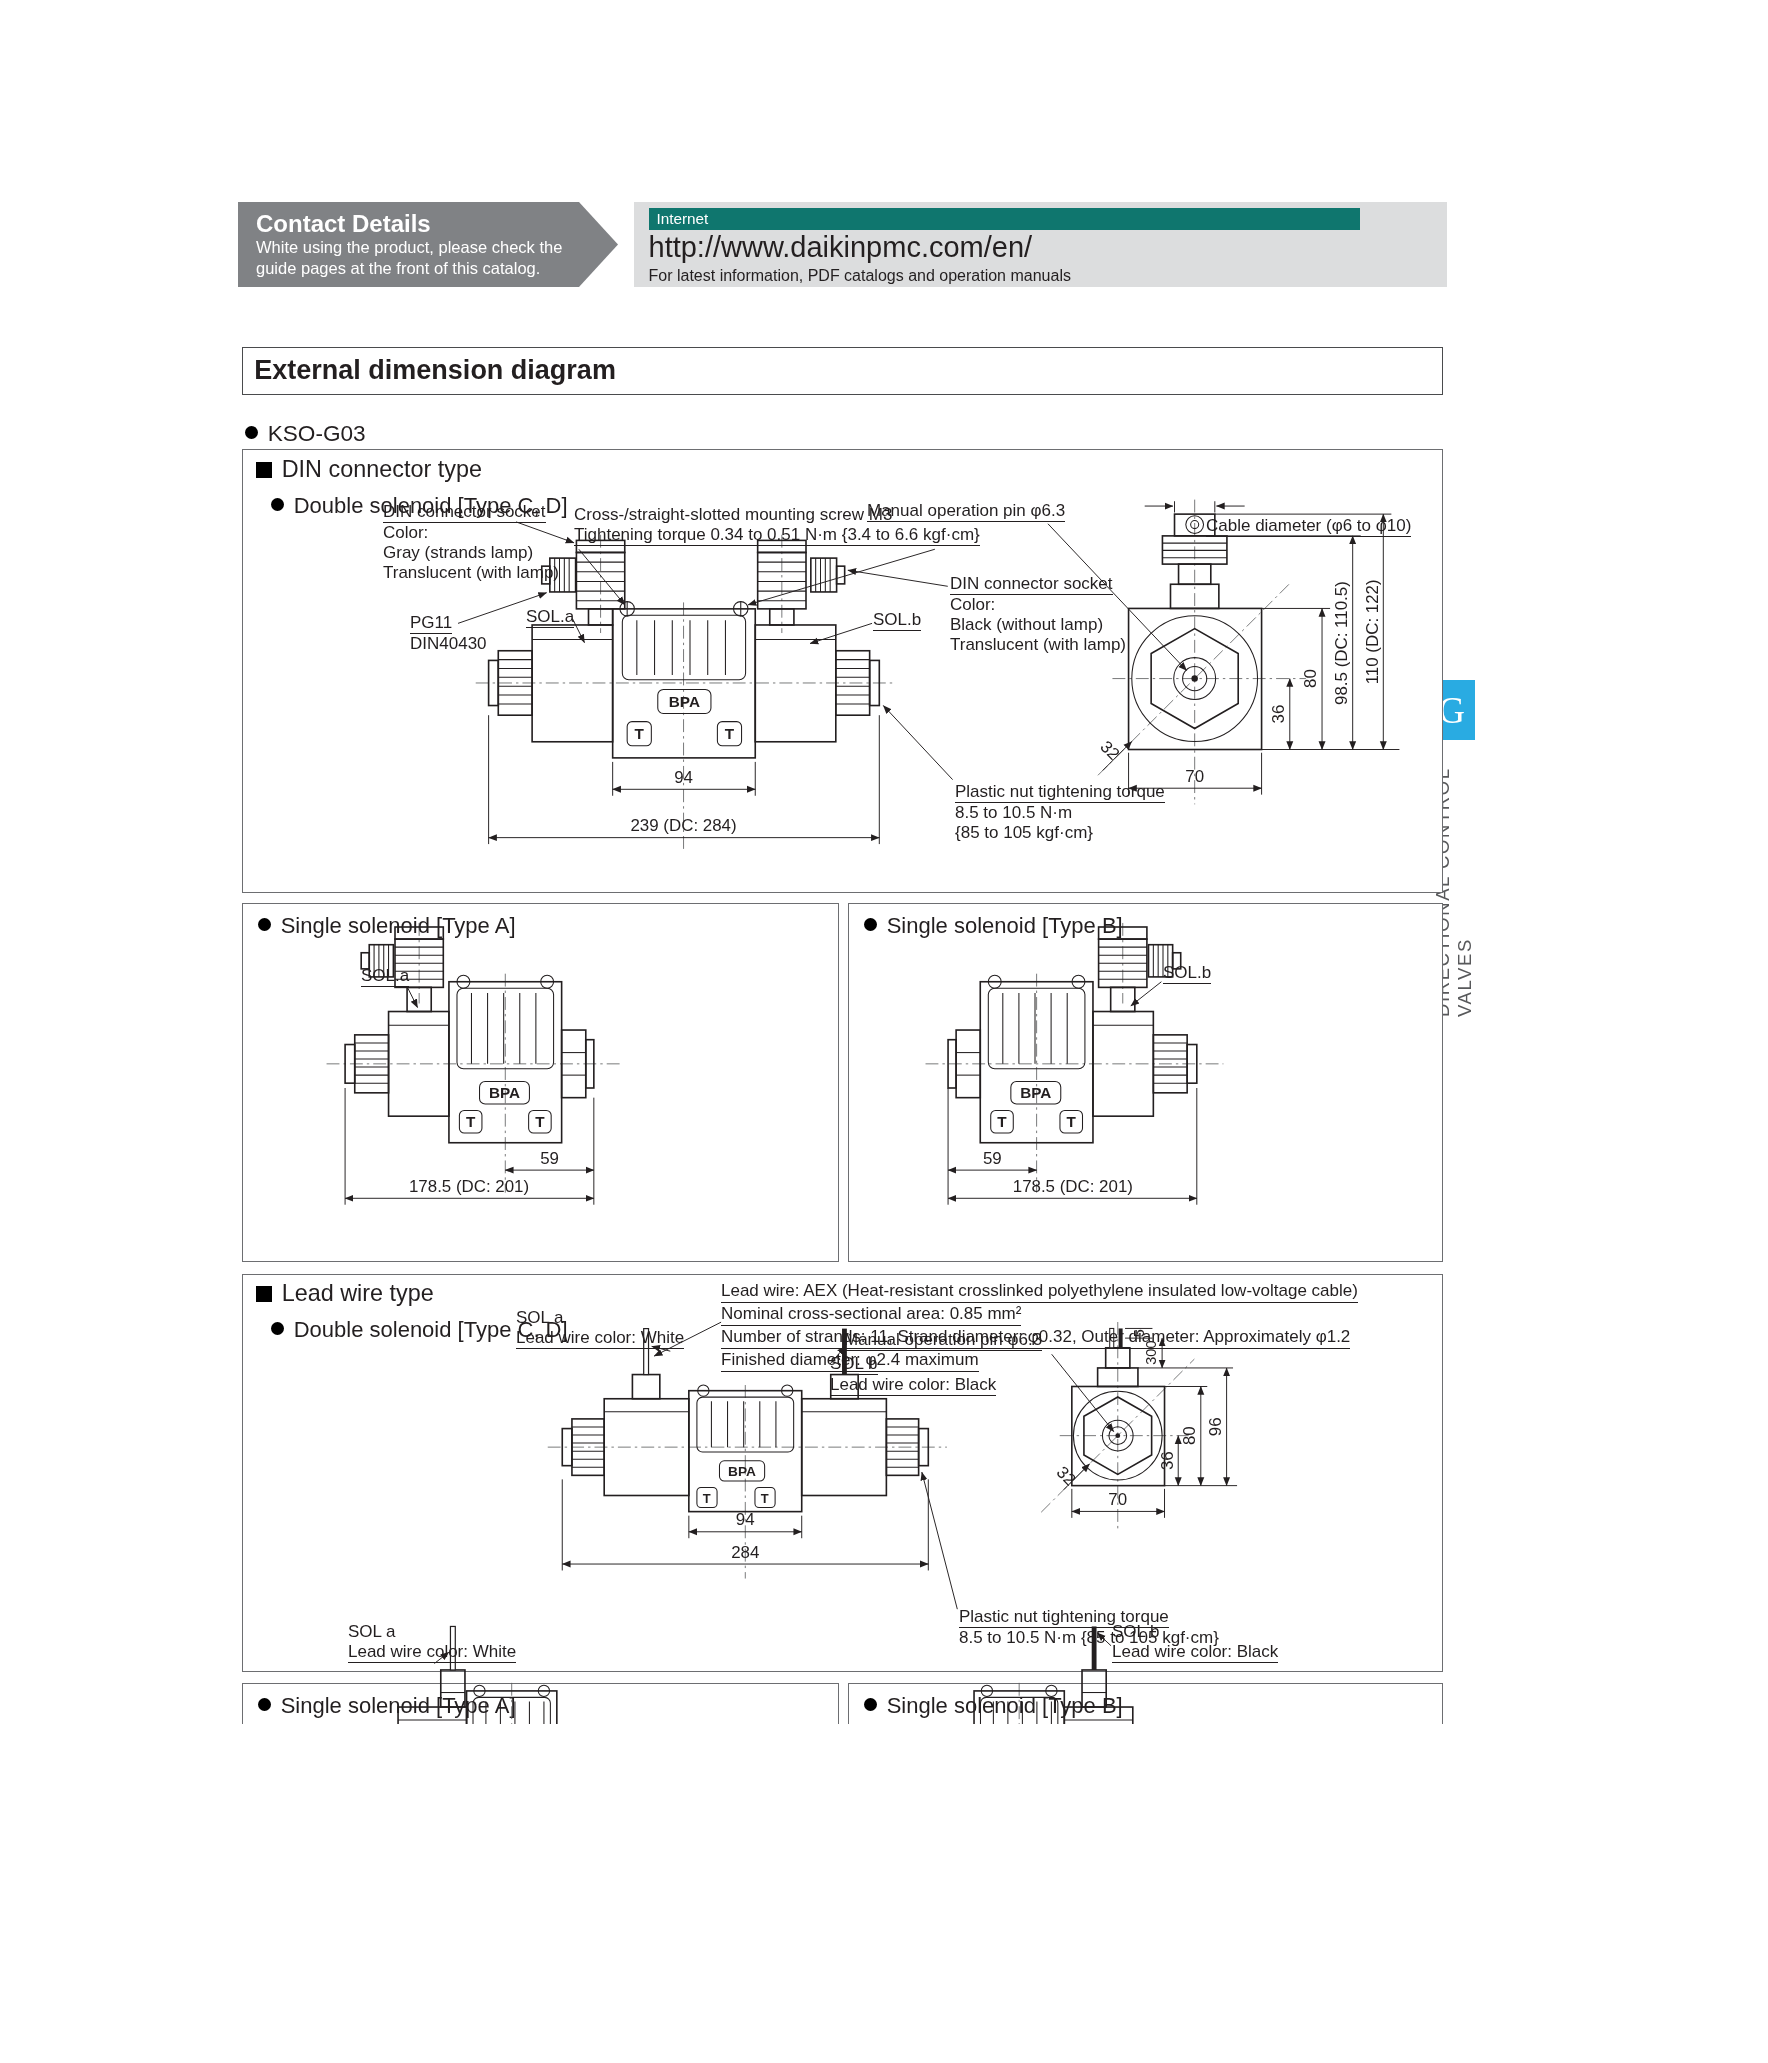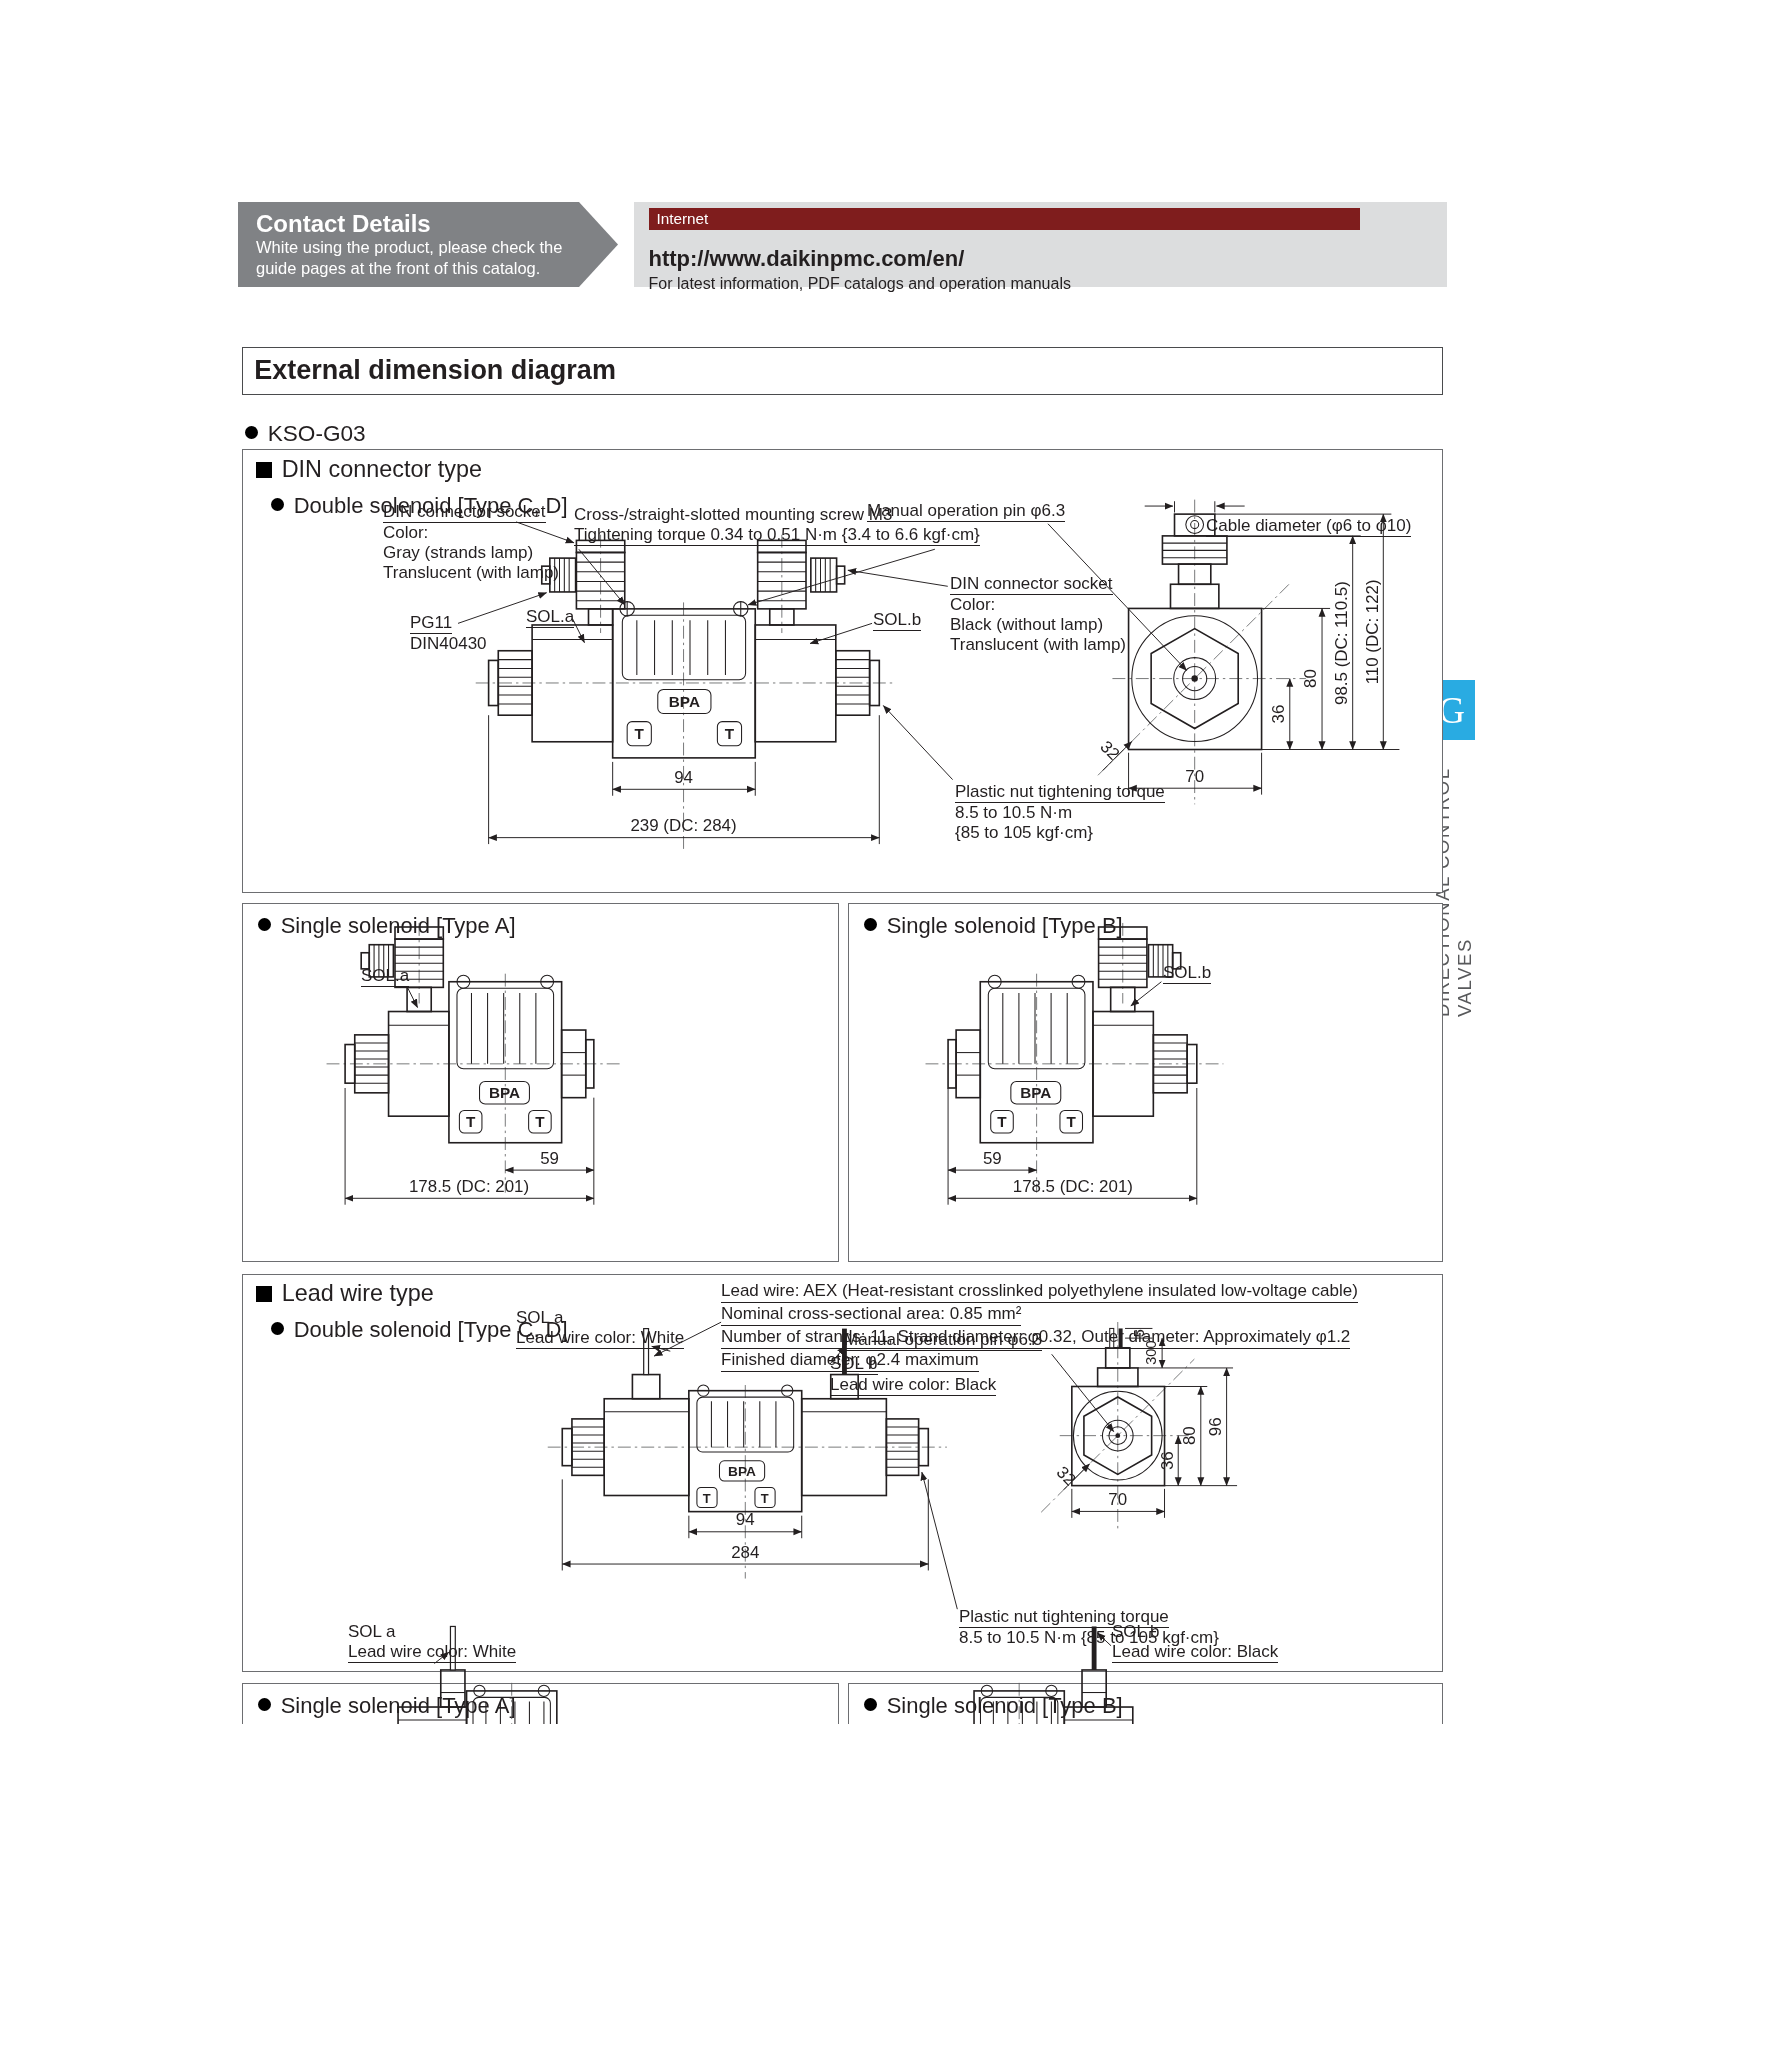--- a/index.html
+++ b/index.html
@@ -6,22 +6,22 @@
   .page{position:relative;width:1769px;height:1724px;background:#fff;
         font-family:"Liberation Sans",sans-serif;color:#231f20;overflow:hidden;}
   
   .contact-arrow{position:absolute;left:238px;top:202px;width:380px;height:85px;background:#808285;
      clip-path:polygon(0 0, calc(100% - 39px) 0, 100% 50%, calc(100% - 39px) 100%, 0 100%);
      color:#fff;padding:8px 0 0 18px;box-sizing:border-box;}
   .contact-title{font-size:24px;font-weight:bold;line-height:27px;}
   .contact-note{font-size:16.5px;line-height:21px;}
   .net-box{position:absolute;left:634px;top:202px;width:813px;height:85px;background:#dcddde;
      padding:6.4px 0 0 14.5px;box-sizing:border-box;}
-  .net-bar{background:#7f1d1d;color:#fff;font-size:15.3px;line-height:22px;height:22px;width:703px;padding-left:8px;}
-  .net-url{font-size:22px;font-weight:bold;margin-top:16px;}
+  .net-bar{background:#0f766e;color:#fff;font-size:15.3px;line-height:22px;height:22px;width:703px;padding-left:8px;}
+  .net-url{font-size:29px;font-weight:normal;margin-top:1px;}
   .net-note{font-size:16px;margin-top:2.4px;}
   
   .tab-g{position:absolute;left:1428px;top:680px;width:47px;height:60px;background:#29abe2;color:#fff;
      font-family:"Liberation Serif",serif;font-size:37px;display:flex;align-items:center;justify-content:center;}
   .vert-label{position:absolute;left:1432px;top:743px;height:274px;width:32px;
      writing-mode:vertical-rl;transform:rotate(180deg);font-size:18.5px;letter-spacing:1.6px;color:#58595b;}
   
   .title-box{position:absolute;left:242px;top:347px;width:1201px;height:48px;border:1.6px solid #4a4b4d;
      box-sizing:border-box;font-size:27px;font-weight:bold;line-height:45px;padding-left:11.3px;}
   .model-line{position:absolute;left:245px;top:421px;font-size:22.6px;}

